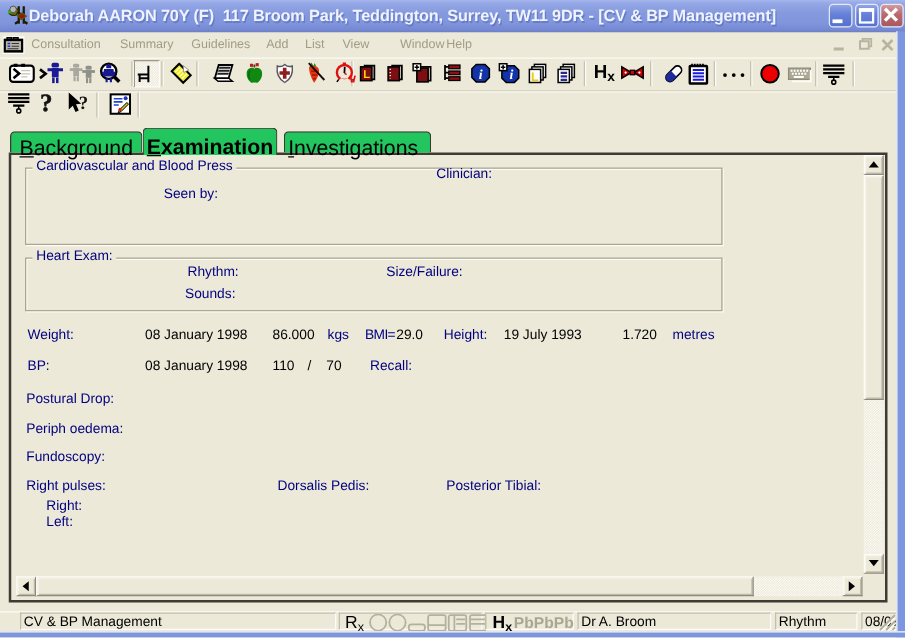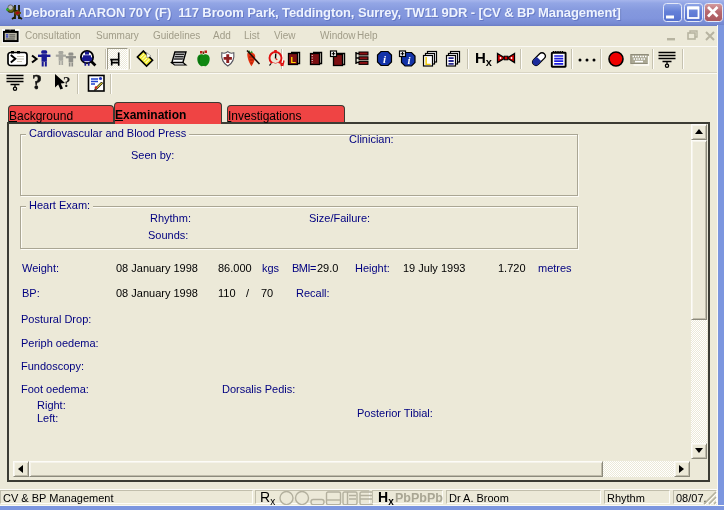--- a/index.html
+++ b/index.html
@@ -26,39 +26,39 @@
 #tb1 { left:0; top:46px; width:718px; height:26px; background:#ece9d8; border-top:1px solid #fbfaf5; }
 #tb2 { left:0; top:72px; width:718px; height:23px; background:#ece9d8; border-top:1px solid #d8d4c3; box-shadow:0 1px 0 #fbfaf5 inset; }
 .tsep { position:absolute; width:2px; height:20px; border-left:1px solid #c6c2b0; border-right:1px solid #fdfcf8; }
 .ico { position:absolute; }
 #chairbtn { left:107px; top:48px; width:21px; height:22px;
   background-color:#ece9d8;
   background-image:linear-gradient(45deg,#fff 25%,transparent 25%,transparent 75%,#fff 75%),linear-gradient(45deg,#fff 25%,transparent 25%,transparent 75%,#fff 75%);
   background-size:2px 2px; background-position:0 0,1px 1px;
   border:1px solid; border-color:#9c9987 #fdfcf8 #fdfcf8 #9c9987; }
 
-.tab { position:absolute; background:#ef4444; border:1px solid #3a3a32; border-bottom:none;
-  border-radius:4px 4px 0 0; text-align:left; font-size:12px; color:#000; }
+.tab { position:absolute; background:#22c55e; border:1px solid #3a3a32; border-bottom:none;
+  border-radius:4px 4px 0 0; text-align:center; font-size:17px; color:#000; }
 #tab-bg  { left:8px;  top:105px; width:106px; height:17px; padding-top:3px; }
 #tab-inv { left:227px; top:105px; width:118px; height:17px; padding-top:3px; padding-right:7px; }
 #tab-exam{ left:114px; top:102px; width:108px; height:22px; padding-top:5px; font-weight:bold; z-index:5; }
 #pane { left:7px; top:122px; width:703px; height:360px; background:#ece9d8; border:2px solid #3c3c34; }
 
 .gbox { position:absolute; border:1px solid #aaa694; box-shadow:1px 1px 0 #fdfcf6, inset 1px 1px 0 #fdfcf6; }
 .glabel { position:absolute; background:#ece9d8; padding:0 3px; }
 
 .sbtn { position:absolute; background:#ece9d8; border:1px solid; border-color:#fdfcf8 #8c8a7c #8c8a7c #fdfcf8; box-shadow:inset 1px 1px 0 #f5f3ea, inset -1px -1px 0 #c0bcab; }
 .sthumb { position:absolute; background:#ece9d8; border:1px solid; border-color:#fdfcf8 #8c8a7c #8c8a7c #fdfcf8; box-shadow:inset 1px 1px 0 #f5f3ea, inset -1px -1px 0 #c0bcab; }
 .strack { position:absolute; background-color:#ece9d8;
   background-image:linear-gradient(45deg,#fff 25%,transparent 25%,transparent 75%,#fff 75%),linear-gradient(45deg,#fff 25%,transparent 25%,transparent 75%,#fff 75%);
   background-size:2px 2px; background-position:0 0,1px 1px; }
 .arrow { position:absolute; width:0; height:0; }
 
 #statusbar { left:0; top:489px; width:724px; height:16px; background:#ece9d8; border-top:1px solid #fdfcf8; font-size:11px; color:#000; }
-.spanel { position:absolute; top:490px; height:14px; border:1px solid; border-color:#c1beac #fdfcf8 #fdfcf8 #c1beac; font-size:11px; color:#000; padding:1px 2px 0 2px; white-space:nowrap; }
+.spanel { position:absolute; top:490px; height:14px; border:1px solid; border-color:#c1beac #fdfcf8 #fdfcf8 #c1beac; font-size:11px; color:#000; padding:1px 2px 0 2px; white-space:nowrap;margin-left:16px; }
 </style>
 </head>
 <body>
 
 <div class="abs" id="titlebar"></div>
 <div class="abs" id="title-text">Deborah AARON 70Y (F)&nbsp; 117 Broom Park, Teddington, Surrey, TW11 9DR - [CV &amp; BP Management]</div>
 <div class="abs wbtn" id="btn-min"></div>
 <div class="abs wbtn" id="btn-max"></div>
 <div class="abs wbtn" id="btn-close"></div>
 <svg class="abs" id="appicon" width="20" height="19" style="left:6px;top:3px">
@@ -365,23 +365,23 @@
 <div class="abs t11 navy" style="left:22px;top:288px">BP:</div>
 <div class="abs t11" style="left:116px;top:288px">08 January 1998</div>
 <div class="abs t11" style="left:218px;top:288px">110</div>
 <div class="abs t11" style="left:246px;top:288px">/</div>
 <div class="abs t11" style="left:261px;top:288px">70</div>
 <div class="abs t11 navy" style="left:296px;top:288px">Recall:</div>
 
 <div class="abs t11 navy" style="left:21px;top:314px">Postural Drop:</div>
 <div class="abs t11 navy" style="left:21px;top:338px">Periph oedema:</div>
 <div class="abs t11 navy" style="left:21px;top:361px">Fundoscopy:</div>
-<div class="abs t11 navy" style="left:21px;top:384px">Foot oedema:</div>
+<div class="abs t11 navy" style="left:21px;top:384px">Right pulses:</div>
 <div class="abs t11 navy" style="left:222px;top:384px">Dorsalis Pedis:</div>
-<div class="abs t11 navy" style="left:357px;top:408px">Posterior Tibial:</div>
+<div class="abs t11 navy" style="left:357px;top:384px">Posterior Tibial:</div>
 <div class="abs t11 navy" style="left:37px;top:400px">Right:</div>
 <div class="abs t11 navy" style="left:37px;top:413px">Left:</div>
 
 <div class="sbtn" style="left:691px;top:124px;width:16px;height:16px"></div>
 <div class="arrow" style="left:695px;top:129px;border-left:4px solid transparent;border-right:4px solid transparent;border-bottom:5px solid #000"></div>
 <div class="strack" style="left:691px;top:140px;width:16px;height:303px"></div>
 <div class="sthumb" style="left:691px;top:140px;width:16px;height:180px"></div>
 <div class="sbtn" style="left:691px;top:443px;width:16px;height:16px"></div>
 <div class="arrow" style="left:695px;top:448px;border-left:4px solid transparent;border-right:4px solid transparent;border-top:5px solid #000"></div>
 

